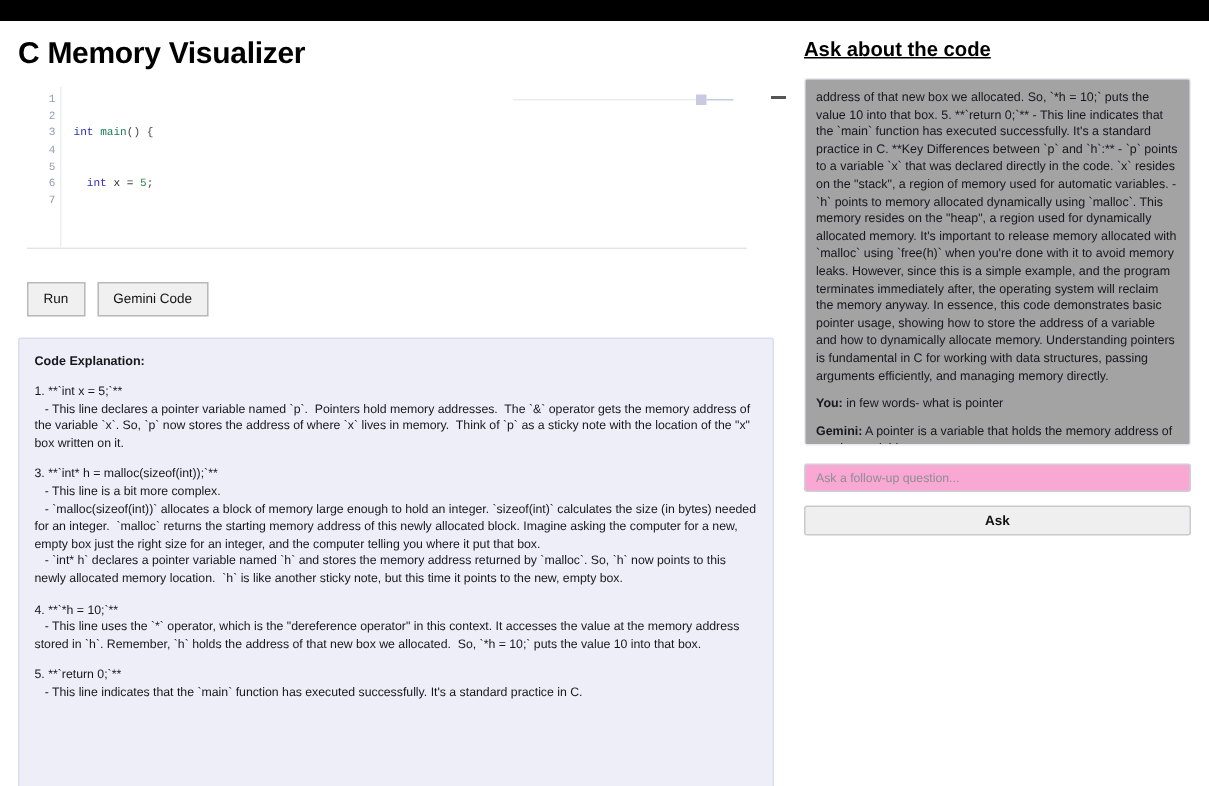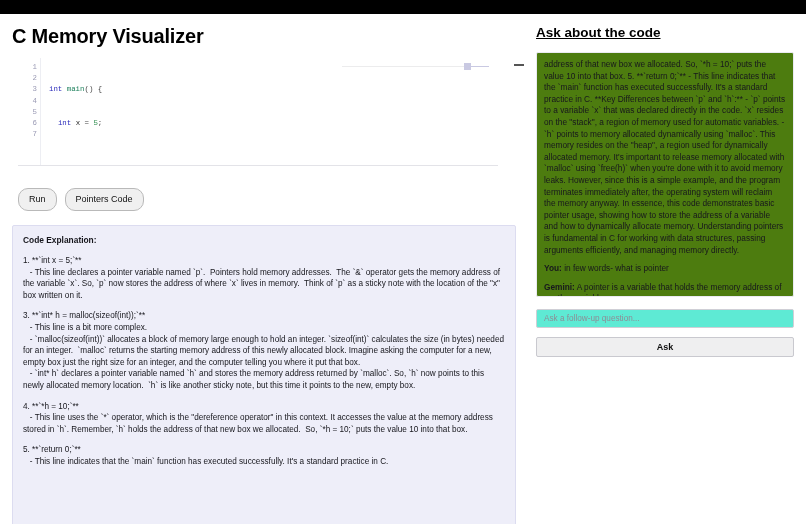--- a/index.html
+++ b/index.html
@@ -151,21 +151,21 @@
     gap: 8px;
   }
   .btn {
     font-family: "Liberation Sans", sans-serif;
     font-size: 9px;
     line-height: 1;
     padding: 6px 10px;
     color: #111111;
     background: #f0f0f0;
     border: 1px solid #b9b9b9;
-    border-radius: 10px;
+    border-radius: 0;
     cursor: pointer;
   }
 
   
   .explain {
     margin: 14px 12px 0 12px;
     padding: 8px 10px 10px 10px;
     background: #eeeef9;
     border: 1px solid #dcdcf0;
     border-radius: 2px;
@@ -205,21 +205,21 @@
     font-size: 13.5px;
     font-weight: bold;
     line-height: 18px;
     color: #000000;
     text-decoration: underline;
   }
   .chat-scroll {
     margin-top: 10px;
     height: 245px;
     overflow: hidden;
-    background: #4d7c0f;
+    background: #a3a3a3;
     border: 1px solid #eaeaf2;
     border-radius: 2px;
     padding: 6px 7px 8px 7px;
     box-sizing: border-box;
   }
   .msg {
     font-size: 8.3px;
     line-height: 11.6px;
     color: #17171d;
     margin: 0;
@@ -230,21 +230,21 @@
   .ask-input {
     display: block;
     margin-top: 12px;
     width: 100%;
     box-sizing: border-box;
     height: 19px;
     padding: 0 7px;
     font-family: "Liberation Sans", sans-serif;
     font-size: 8.2px;
     color: #111111;
-    background: #5eead4;
+    background: #f9a8d4;
     border: 1px solid #cfcfd6;
     border-radius: 2px;
     outline: none;
   }
   .ask-input::placeholder { color: #8d8d96; }
 
   .ask-btn {
     display: block;
     margin-top: 9px;
     width: 100%;
@@ -296,21 +296,21 @@
           <div class="rule-line"></div>
           <div class="rule-mark"></div>
           <div class="rule-tail"></div>
         </div>
       </div>
 
       <div class="collapse-dash"></div>
 
       <div class="btn-row">
         <button class="btn">Run</button>
-        <button class="btn">Pointers Code</button>
+        <button class="btn">Gemini Code</button>
       </div>
 
       <div class="explain">
         <h2>Code Explanation:</h2>
         <p class="gap">1. **`int x = 5;`**</p>
         <p class="tight">   - This line declares a pointer variable named `p`.  Pointers hold memory addresses.  The `&amp;` operator gets the memory address of the variable `x`. So, `p` now stores the address of where `x` lives in memory.  Think of `p` as a sticky note with the location of the "x" box written on it.</p>
         <p class="gap">3. **`int* h = malloc(sizeof(int));`**</p>
         <p class="tight">   - This line is a bit more complex.
    - `malloc(sizeof(int))` allocates a block of memory large enough to hold an integer. `sizeof(int)` calculates the size (in bytes) needed for an integer.  `malloc` returns the starting memory address of this newly allocated block. Imagine asking the computer for a new, empty box just the right size for an integer, and the computer telling you where it put that box.
    - `int* h` declares a pointer variable named `h` and stores the memory address returned by `malloc`. So, `h` now points to this newly allocated memory location.  `h` is like another sticky note, but this time it points to the new, empty box.</p>

